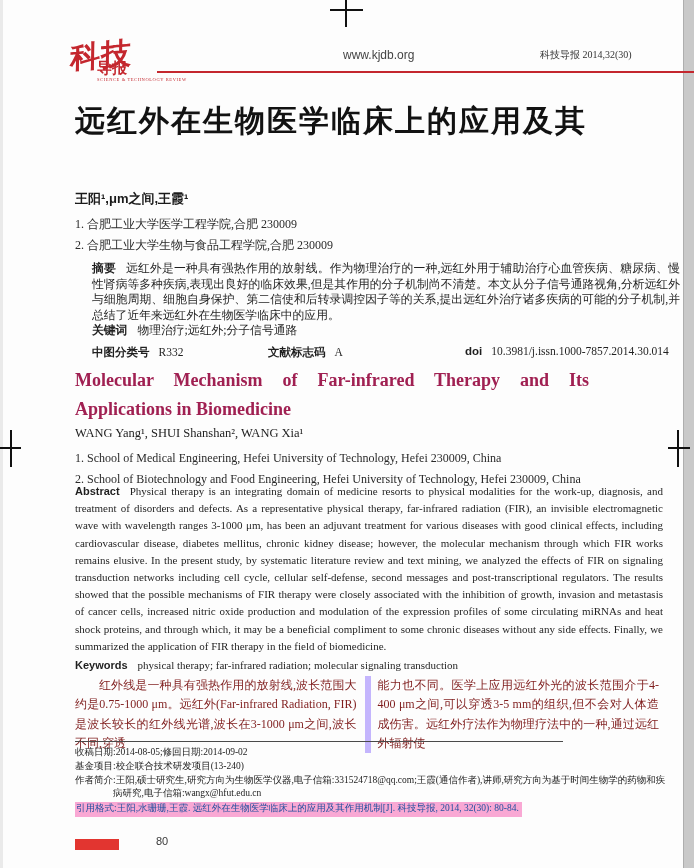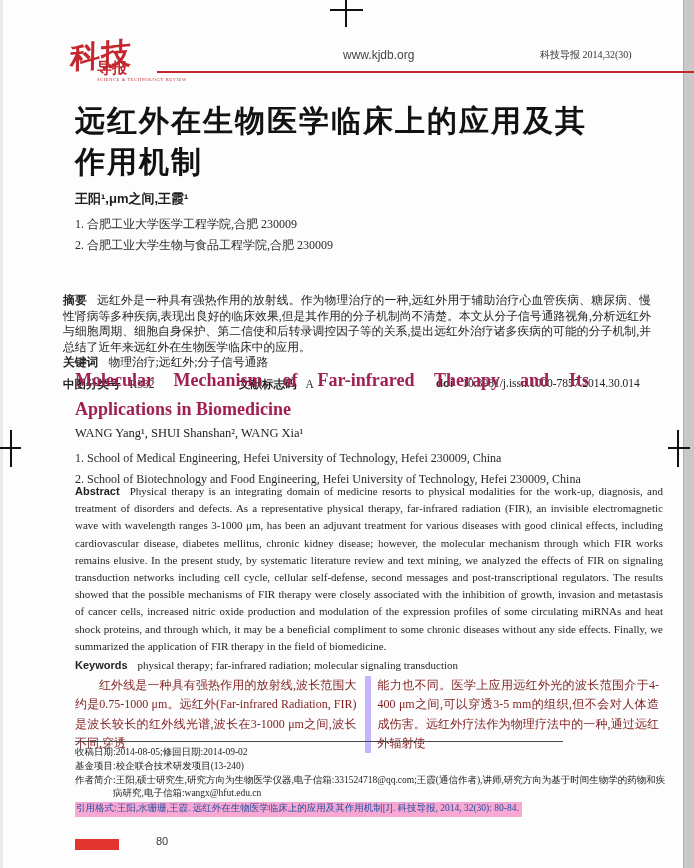--- a/index.html
+++ b/index.html
@@ -27,21 +27,21 @@
   .hdr-url{position:absolute;left:343px;top:48px;font-size:12px;color:#444;font-family:"Liberation Sans",sans-serif;}
   .hdr-issue{position:absolute;left:540px;top:48px;font-size:10px;color:#333;font-family:Liberation Serif, serif;}
   .hdr-rule{position:absolute;left:157px;top:71px;width:537px;height:2px;background:#c4272e;}
 
   
   .title-cn{position:absolute;left:75px;top:100px;width:580px;font-size:30px;line-height:41px;font-weight:bold;color:#121212;letter-spacing:2px;font-family:"Liberation Sans",sans-serif;}
   .authors-cn{position:absolute;left:75px;top:190px;font-size:13px;font-weight:bold;color:#1a1a1a;font-family:"Liberation Sans",sans-serif;}
   .affils-cn{position:absolute;left:75px;top:214px;font-size:12px;line-height:20.5px;color:#2a2a2a;}
 
   
-  .cnmeta{position:absolute;left:63px;top:261px;width:588px;margin-top:32px;}
+  .cnmeta{position:absolute;left:92px;top:261px;width:588px;}
   .cnmeta p{margin:0;}
   .abs-cn{font-size:11.8px;line-height:15.6px;text-align:justify;color:#1f1f1f;}
   .kw-cn{font-size:11.8px;line-height:15.6px;color:#1f1f1f;}
   .lbl{font-weight:bold;font-family:"Liberation Sans",sans-serif;}
   .lbl-gap{margin-right:10px;}
   .meta-row{display:flex;margin-top:6px;font-size:11.5px;color:#1f1f1f;}
   .meta-item1{width:176px;} .meta-item2{width:197px;}
   .meta-row .lbl{margin-right:9px;}
 
   
@@ -87,21 +87,20 @@
     <div class="logo-main">科技</div>
     <div class="logo-sub">导报</div>
     <div class="logo-tag">SCIENCE &amp; TECHNOLOGY REVIEW</div>
   </div>
   <div class="hdr-url">www.kjdb.org</div>
   <div class="hdr-issue">科技导报 2014,32(30)</div>
   <div class="hdr-rule"></div>
 
   <div class="title-cn">
     <div>远红外在生物医学临床上的应用及其</div>
-    <div>作用机制</div>
   </div>
   <div class="authors-cn">王阳¹,μm之间,王霞¹</div>
   <div class="affils-cn">
     <div>1. 合肥工业大学医学工程学院,合肥 230009</div>
     <div>2. 合肥工业大学生物与食品工程学院,合肥 230009</div>
   </div>
 
   <div class="cnmeta">
     <p class="abs-cn"><span class="lbl lbl-gap">摘要</span><span>远红外是一种具有强热作用的放射线。作为物理治疗的一种,远红外用于辅助治疗心血管疾病、糖尿病、慢性肾病等多种疾病,表现出良好的临床效果,但是其作用的分子机制尚不清楚。本文从分子信号通路视角,分析远红外与细胞周期、细胞自身保护、第二信使和后转录调控因子等的关系,提出远红外治疗诸多疾病的可能的分子机制,并总结了近年来远红外在生物医学临床中的应用。</span></p>
     <p class="kw-cn"><span class="lbl lbl-gap">关键词</span><span>物理治疗;远红外;分子信号通路</span></p>

